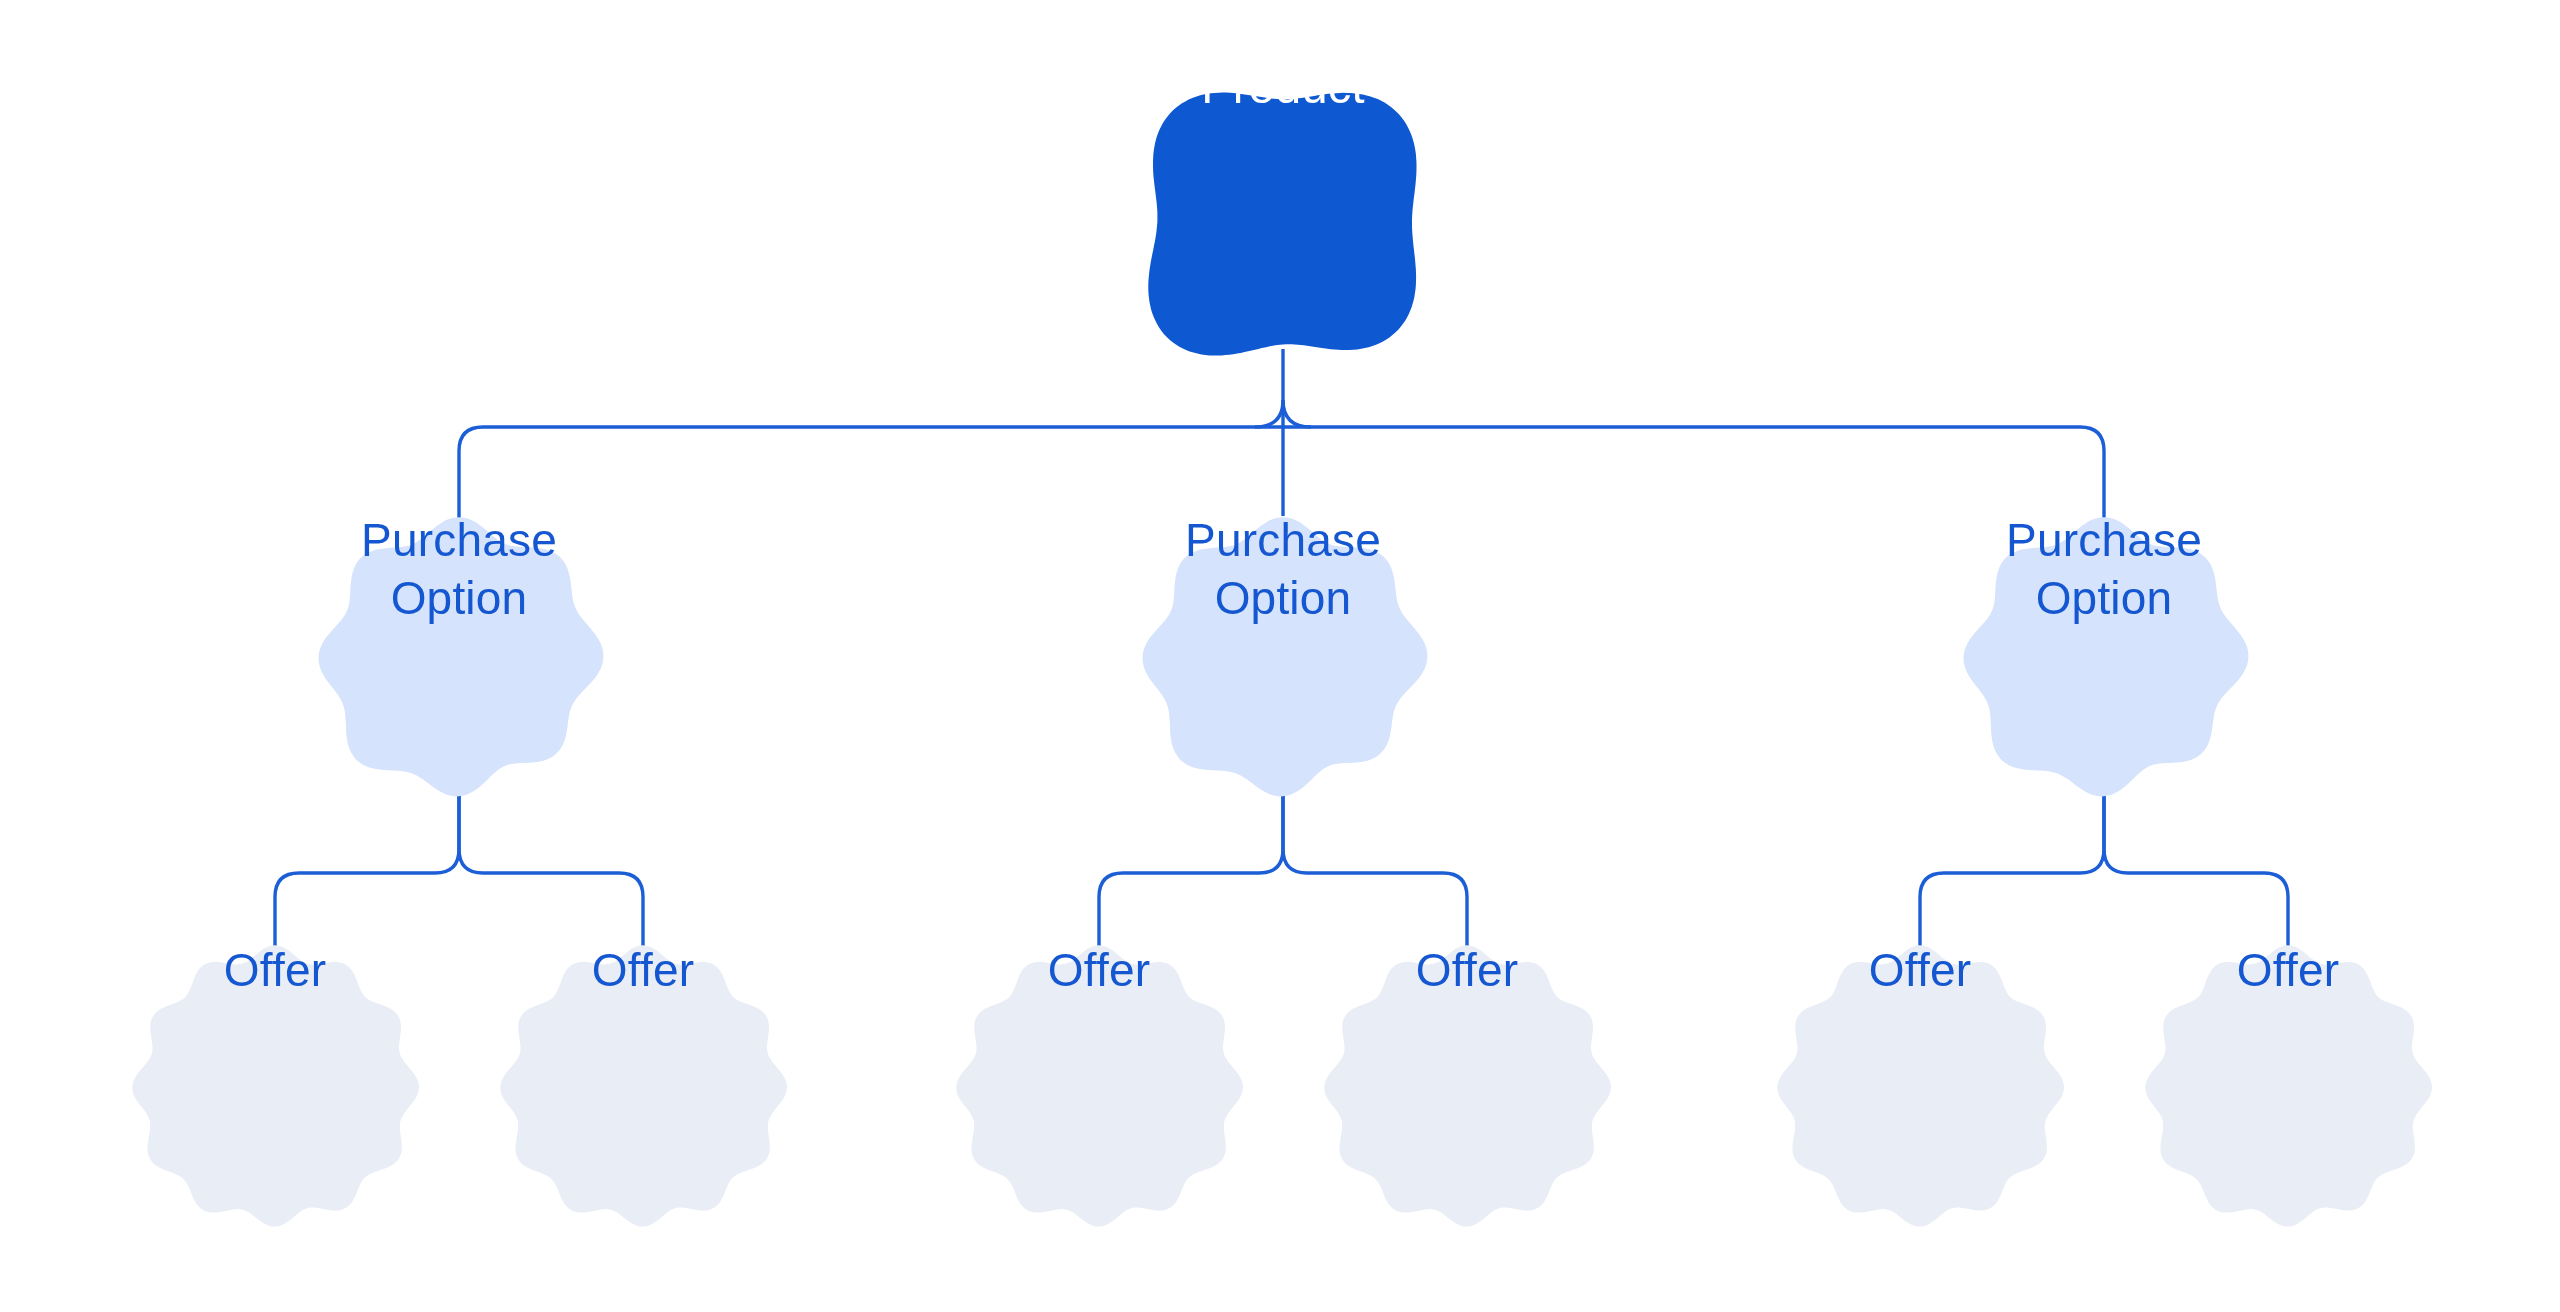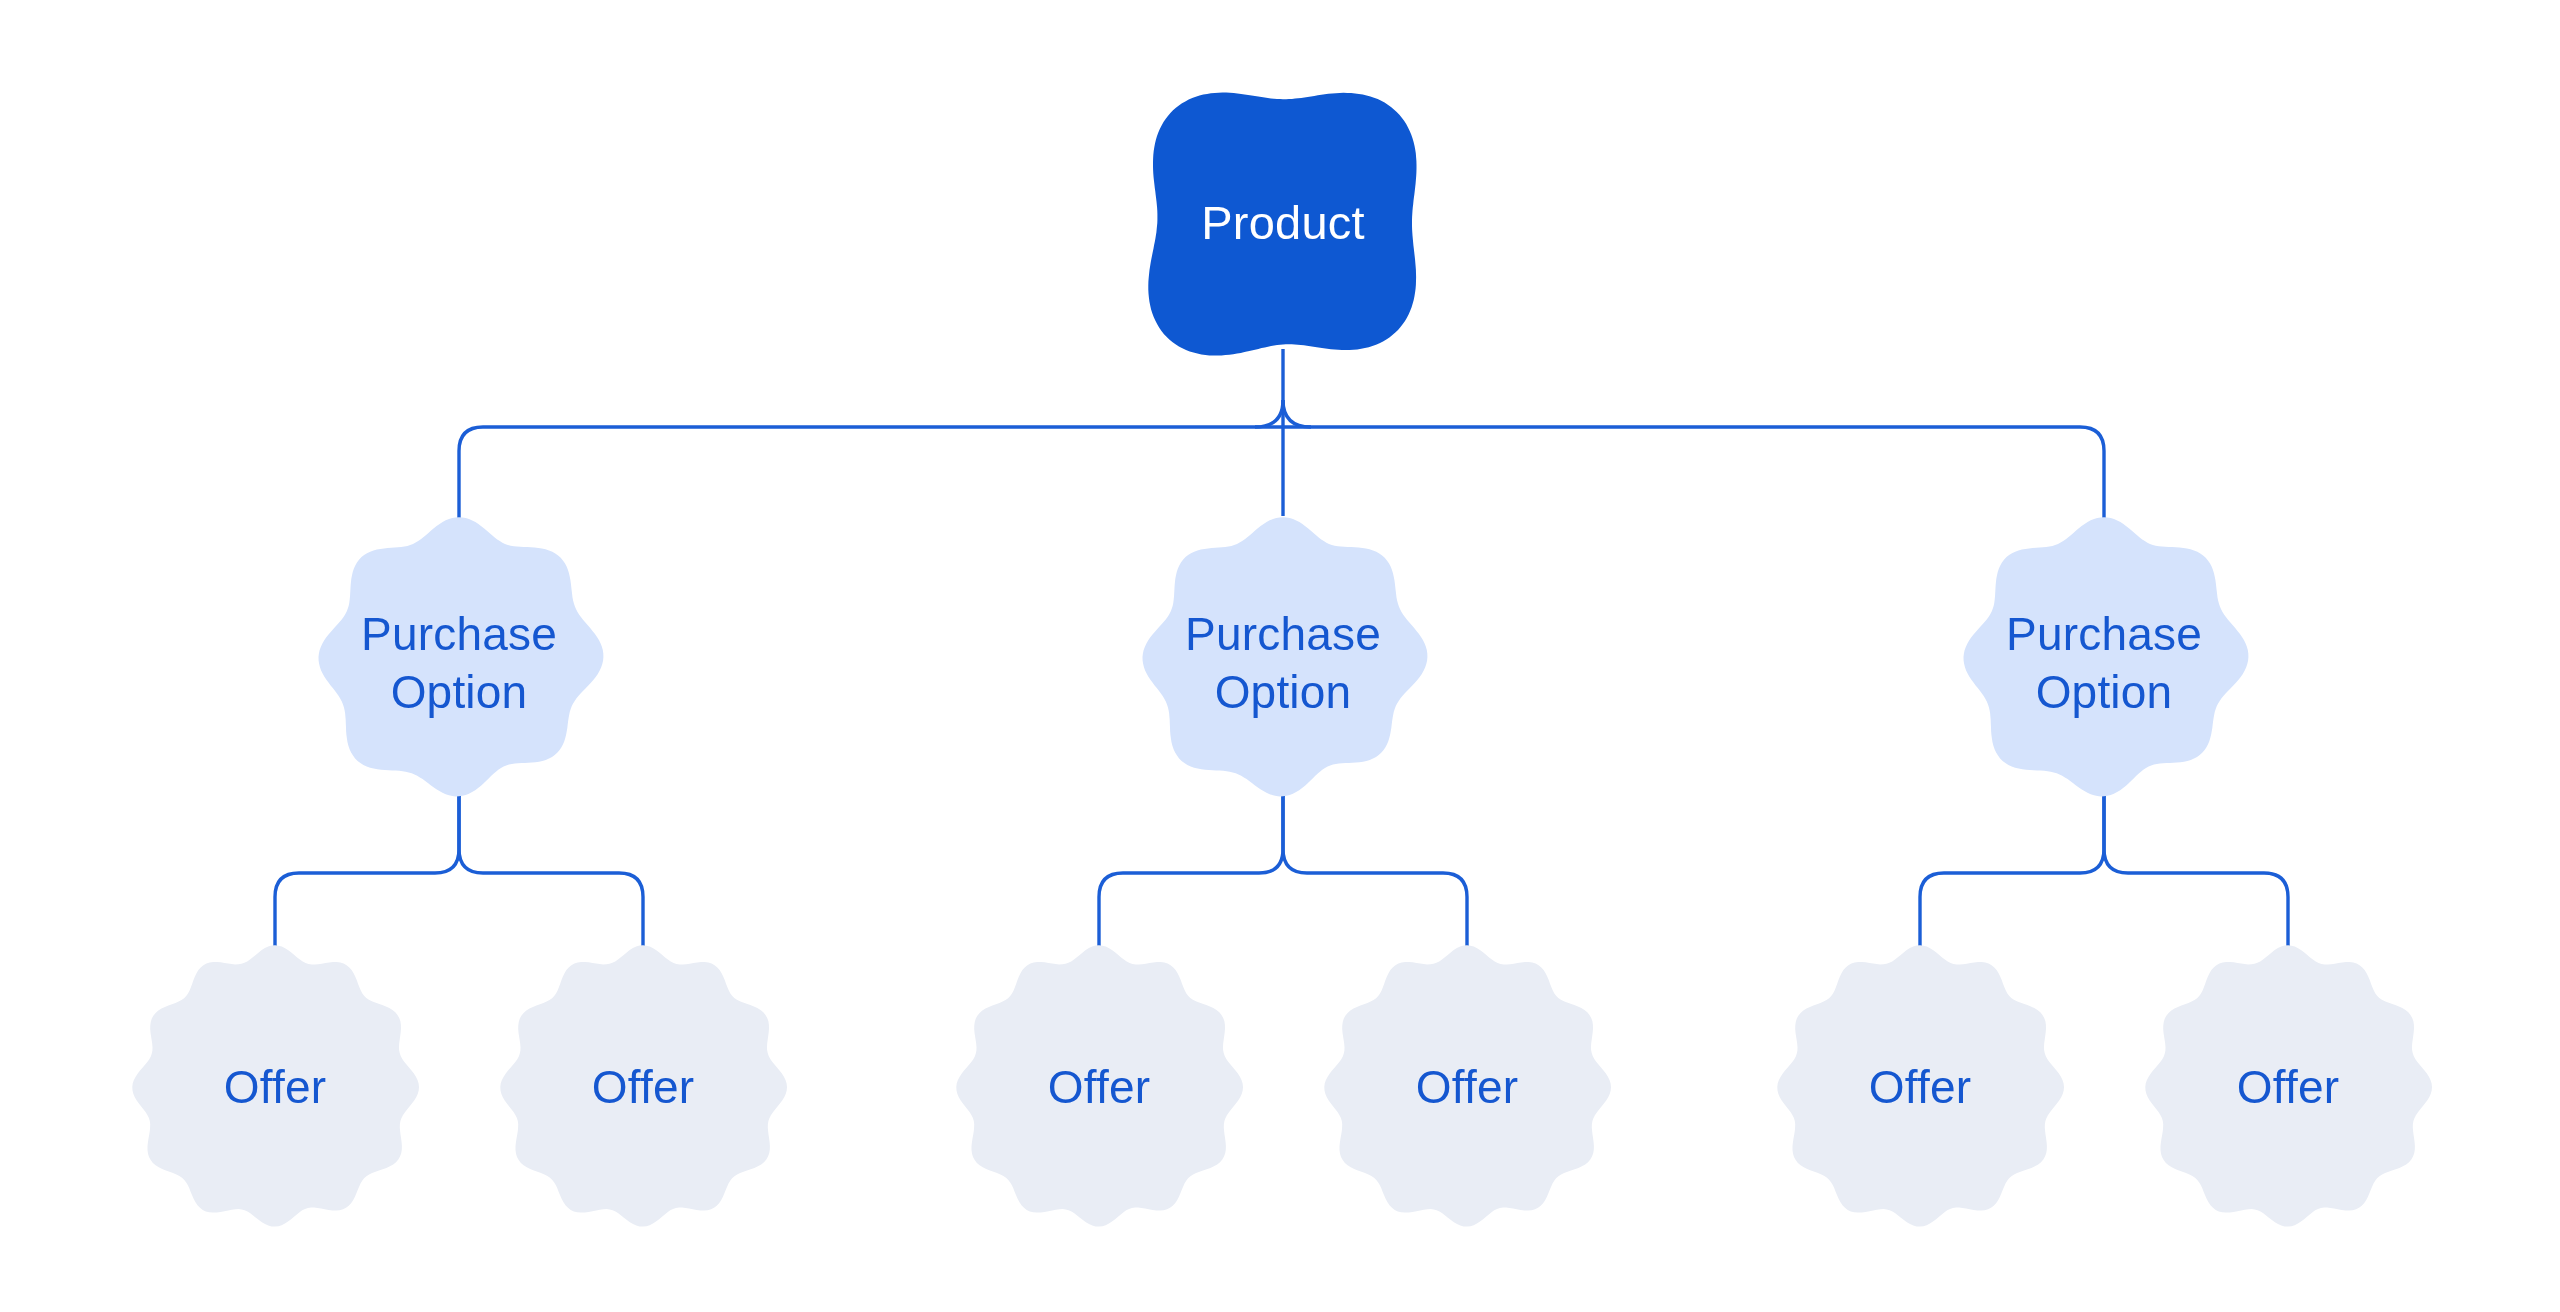--- a/index.html
+++ b/index.html
@@ -23,21 +23,21 @@
     height: 1312px;
   }
   #connectors path {
     fill: none;
     stroke: var(--connector, #1b5ed6);
     stroke-width: 3.4;
   }
   .node {
     position: absolute;
     display: flex;
-    align-items: center;
+    align-items: flex-start;
     justify-content: center;
   }
   .node svg.blob {
     position: absolute;
     left: 0;
     top: 0;
     width: 100%;
     height: 100%;
   }
   .node .label {
@@ -51,21 +51,21 @@
     color: var(--label-text, #1557d0);
     white-space: pre-line;
   }
   .node.product .label {
     color: var(--root-text, #ffffff);
     font-size: 47px;
   }
   .node.product .blob path { fill: var(--root-fill, #0e58d2); }
   .node.option  .blob path { fill: var(--option-fill, #d5e3fc); }
   .node.offer   .blob path { fill: var(--offer-fill, #e9edf5); }
-  .node.option .label { width: 250px; margin-top: 11px; }
+  .node.option .label { width: 250px; }
 </style>
 </head>
 <body>
 
 <div id="canvas">
 
   <svg id="connectors" viewBox="0 0 2560 1312" aria-hidden="true">
 
     <path d="M1283 349 L1283 516"></path>
     <path d="M1283 400 Q1283 427 1255 427"></path>

